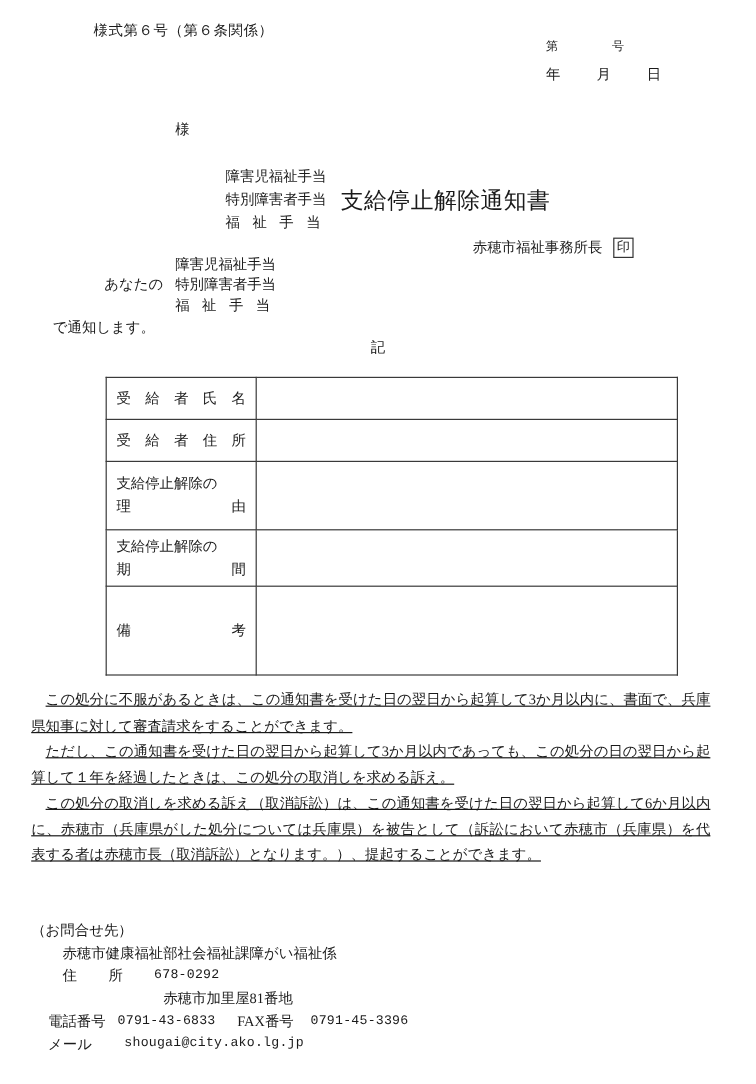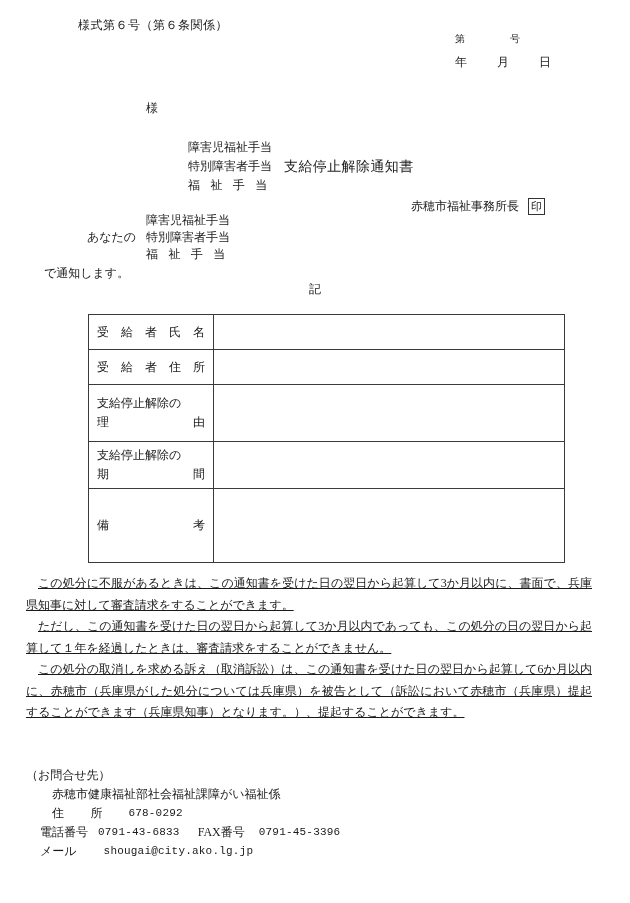--- a/index.html
+++ b/index.html
@@ -70,29 +70,29 @@
     flex-direction: column;
     font-size: 12px;
     line-height: 19px;
   }
   .allowance-stack .sp {
     display: flex;
     justify-content: space-between;
     width: 6.6em;
   }
   .doc-title {
-    font-size: 14px;
+    font-size: 19px;
     margin-left: 12px;
     white-space: nowrap;
     letter-spacing: 0.4px;
   }
 
   .issuer {
     position: absolute;
-    left: 411px;
+    left: 394px;
     top: 198px;
     font-size: 12px;
     display: flex;
     align-items: center;
     white-space: nowrap;
   }
   .seal-box {
     display: inline-block;
     border: 1px solid #333;
     width: 15px;
@@ -343,34 +343,35 @@
               <span>考</span>
             </span>
         </td>
         <td class="value-cell"></td>
       </tr>
     </tbody>
   </table>
 
   <div class="legal">
     <p>この処分に不服があるときは、この通知書を受けた日の翌日から起算して3か月以内に、書面で、兵庫県知事に対して審査請求をすることができます。</p>
-    <p>ただし、この通知書を受けた日の翌日から起算して3か月以内であっても、この処分の日の翌日から起算して１年を経過したときは、審査請求をすることができません。</p>
-    <p>この処分の取消しを求める訴え（取消訴訟）は、この通知書を受けた日の翌日から起算して6か月以内に、赤穂市（兵庫県がした処分については兵庫県）を被告として（訴訟において赤穂市（兵庫県）提起することができます（兵庫県知事）となります。）、提起することができます。</p>
+    <p>ただし、この通知書を受けた日の翌日から起算して3か月以内であっても、この処分の日の翌日から起算して１年を経過したときは、この処分の取消しを求める訴え。</p>
+    <p>この処分の取消しを求める訴え（取消訴訟）は、この通知書を受けた日の翌日から起算して6か月以内に、赤穂市（兵庫県がした処分については兵庫県）を被告として（訴訟において赤穂市（兵庫県）を代表する者は赤穂市長（取消訴訟）となります。）、提起することができます。</p>
   </div>
 
   <div class="contact">
     <div class="c-head">（お問合せ先）</div>
     <div class="c-org">赤穂市健康福祉部社会福祉課障がい福祉係</div>
     <div class="c-addr-label">
       <span class="k">
           <span>住</span>
           <span>所</span>
         </span>
       <span class="v mono">678-0292</span>
     </div>
+    <div class="c-addr2">赤穂市加里屋81番地</div>
     <div class="c-tel">
       <span>電話番号</span>
       <span class="v mono">0791-43-6833</span>
       <span class="v2">FAX番号</span>
       <span class="v3 mono">0791-45-3396</span>
     </div>
     <div class="c-mail">
       <span class="k">メール</span>
       <span class="mono">shougai@city.ako.lg.jp</span>
     </div>

